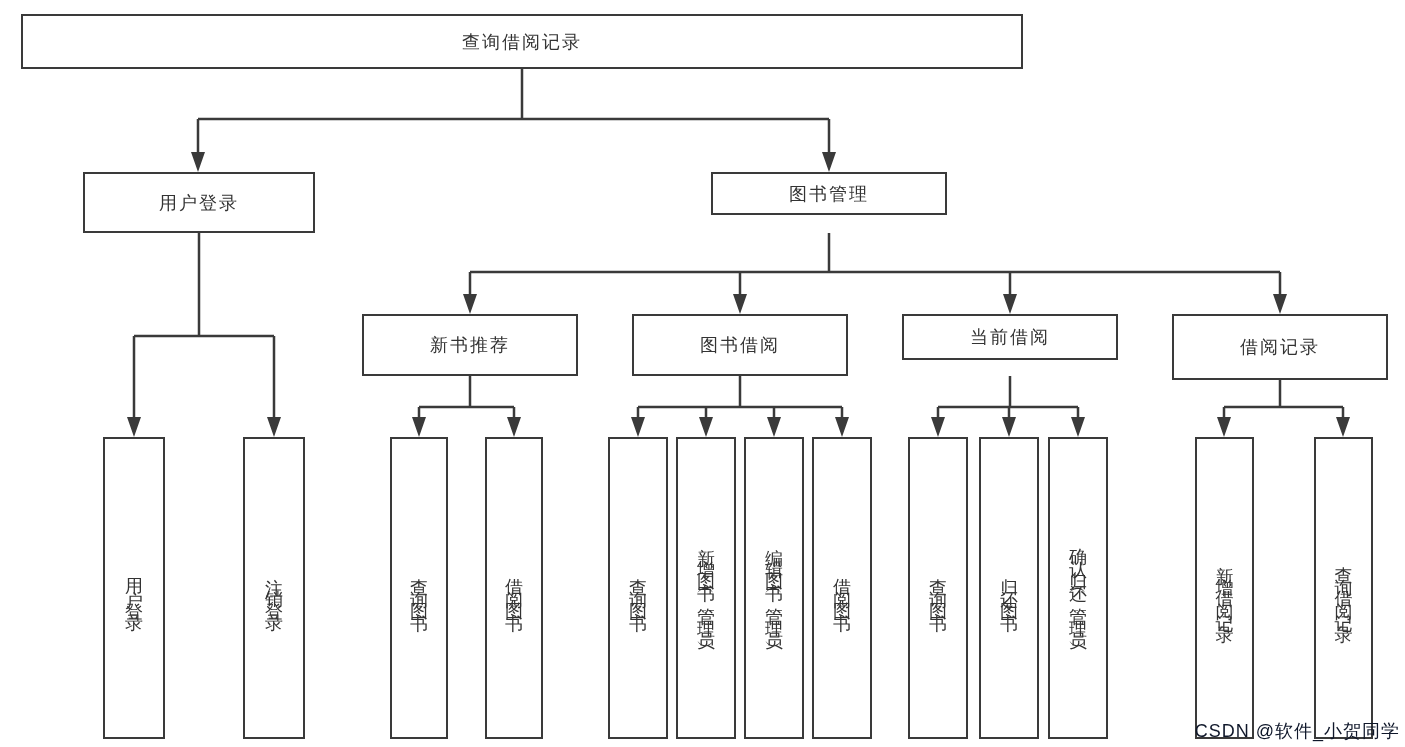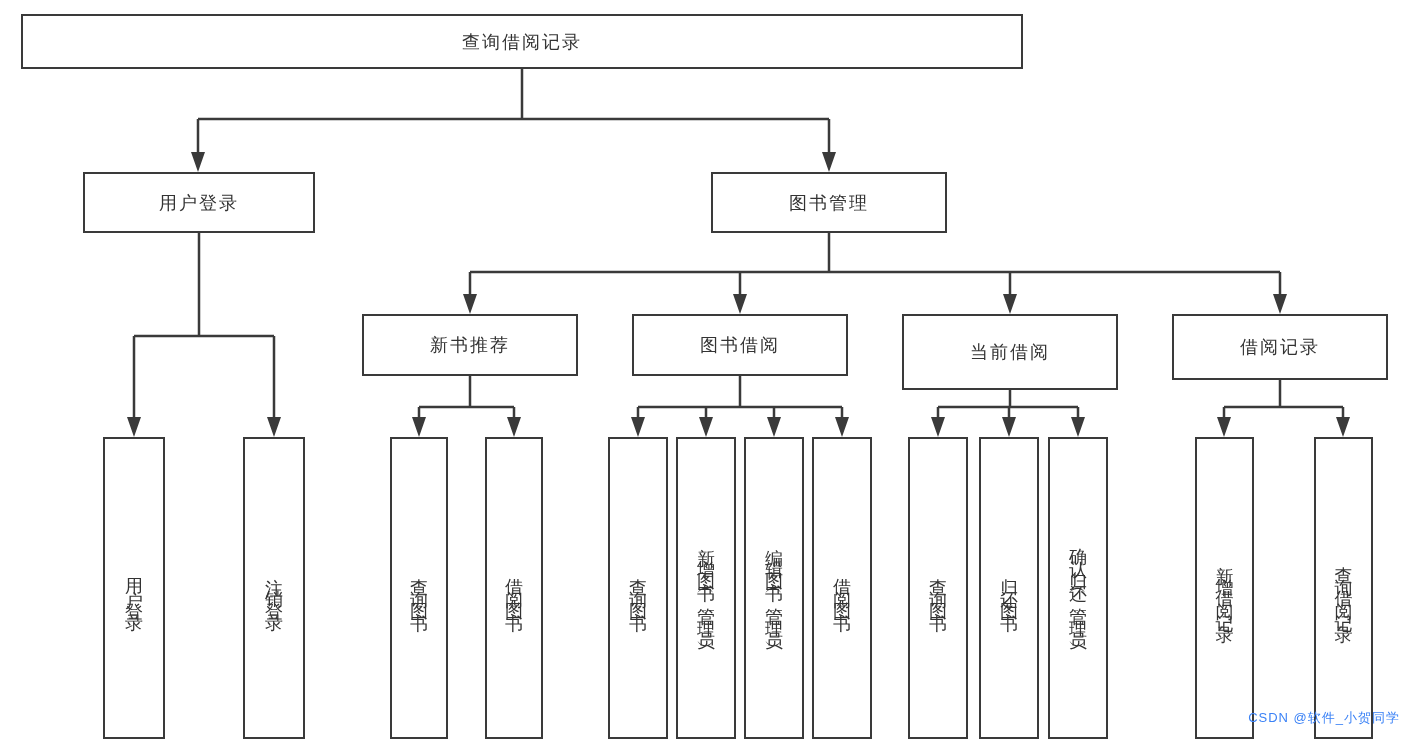--- a/index.html
+++ b/index.html
@@ -11,22 +11,22 @@
   .box{
     position:absolute;box-sizing:border-box;border:2px solid #3a3a3a;background:#ffffff;
     display:flex;align-items:center;justify-content:center;z-index:2;
   }
   .hlabel{font-size:18px;letter-spacing:2px;white-space:nowrap;}
   .vlabel{
     writing-mode:vertical-rl;text-orientation:mixed;
     font-size:18px;letter-spacing:12px;line-height:1;white-space:nowrap;
   }
   #watermark{
-    position:absolute;right:5px;bottom:20px;z-index:10;
-    font-size:13px;color:#3b82f6;letter-spacing:1px;white-space:nowrap;
+    position:absolute;right:5px;bottom:4px;z-index:10;
+    font-size:18px;color:#0f172a;letter-spacing:1px;white-space:nowrap;
   }
 </style>
 </head>
 <body>
 
 <div id="stage">
 
   <svg id="wires" width="1405" height="747" viewBox="0 0 1405 747">
     <path fill="none" stroke="#3a3a3a" stroke-width="2.5" d="
       M522 69 V119 M198 119 H829 M198 119 V154 M829 119 V154
@@ -49,31 +49,31 @@
       M1336 417 L1350 417 L1343 437 Z"></path>
   </svg>
 
   <div class="box" style="left:21px;top:14px;width:1002px;height:55px;">
     <span class="hlabel">查询借阅记录</span>
   </div>
 
   <div class="box" style="left:83px;top:172px;width:232px;height:61px;">
     <span class="hlabel">用户登录</span>
   </div>
-  <div class="box" style="left:711px;top:172px;width:236px;height:61px;">
+  <div class="box" style="left:711px;top:172px;width:236px;height:43px;">
     <span class="hlabel">图书管理</span>
   </div>
 
   <div class="box" style="left:362px;top:314px;width:216px;height:62px;font-family:Liberation Mono, monospace;">
     <span class="hlabel">新书推荐</span>
   </div>
   <div class="box" style="left:632px;top:314px;width:216px;height:62px;align-items:center;">
     <span class="hlabel">图书借阅</span>
   </div>
-  <div class="box" style="left:902px;top:314px;width:216px;height:76px;">
+  <div class="box" style="left:902px;top:314px;width:216px;height:46px;">
     <span class="hlabel">当前借阅</span>
   </div>
   <div class="box" style="left:1172px;top:314px;width:216px;height:66px;">
     <span class="hlabel">借阅记录</span>
   </div>
 
   <div class="box" style="left:103px;top:437px;width:62px;height:302px;">
     <span class="vlabel">用户登录</span>
   </div>
   <div class="box" style="left:243px;top:437px;width:62px;height:302px;">

